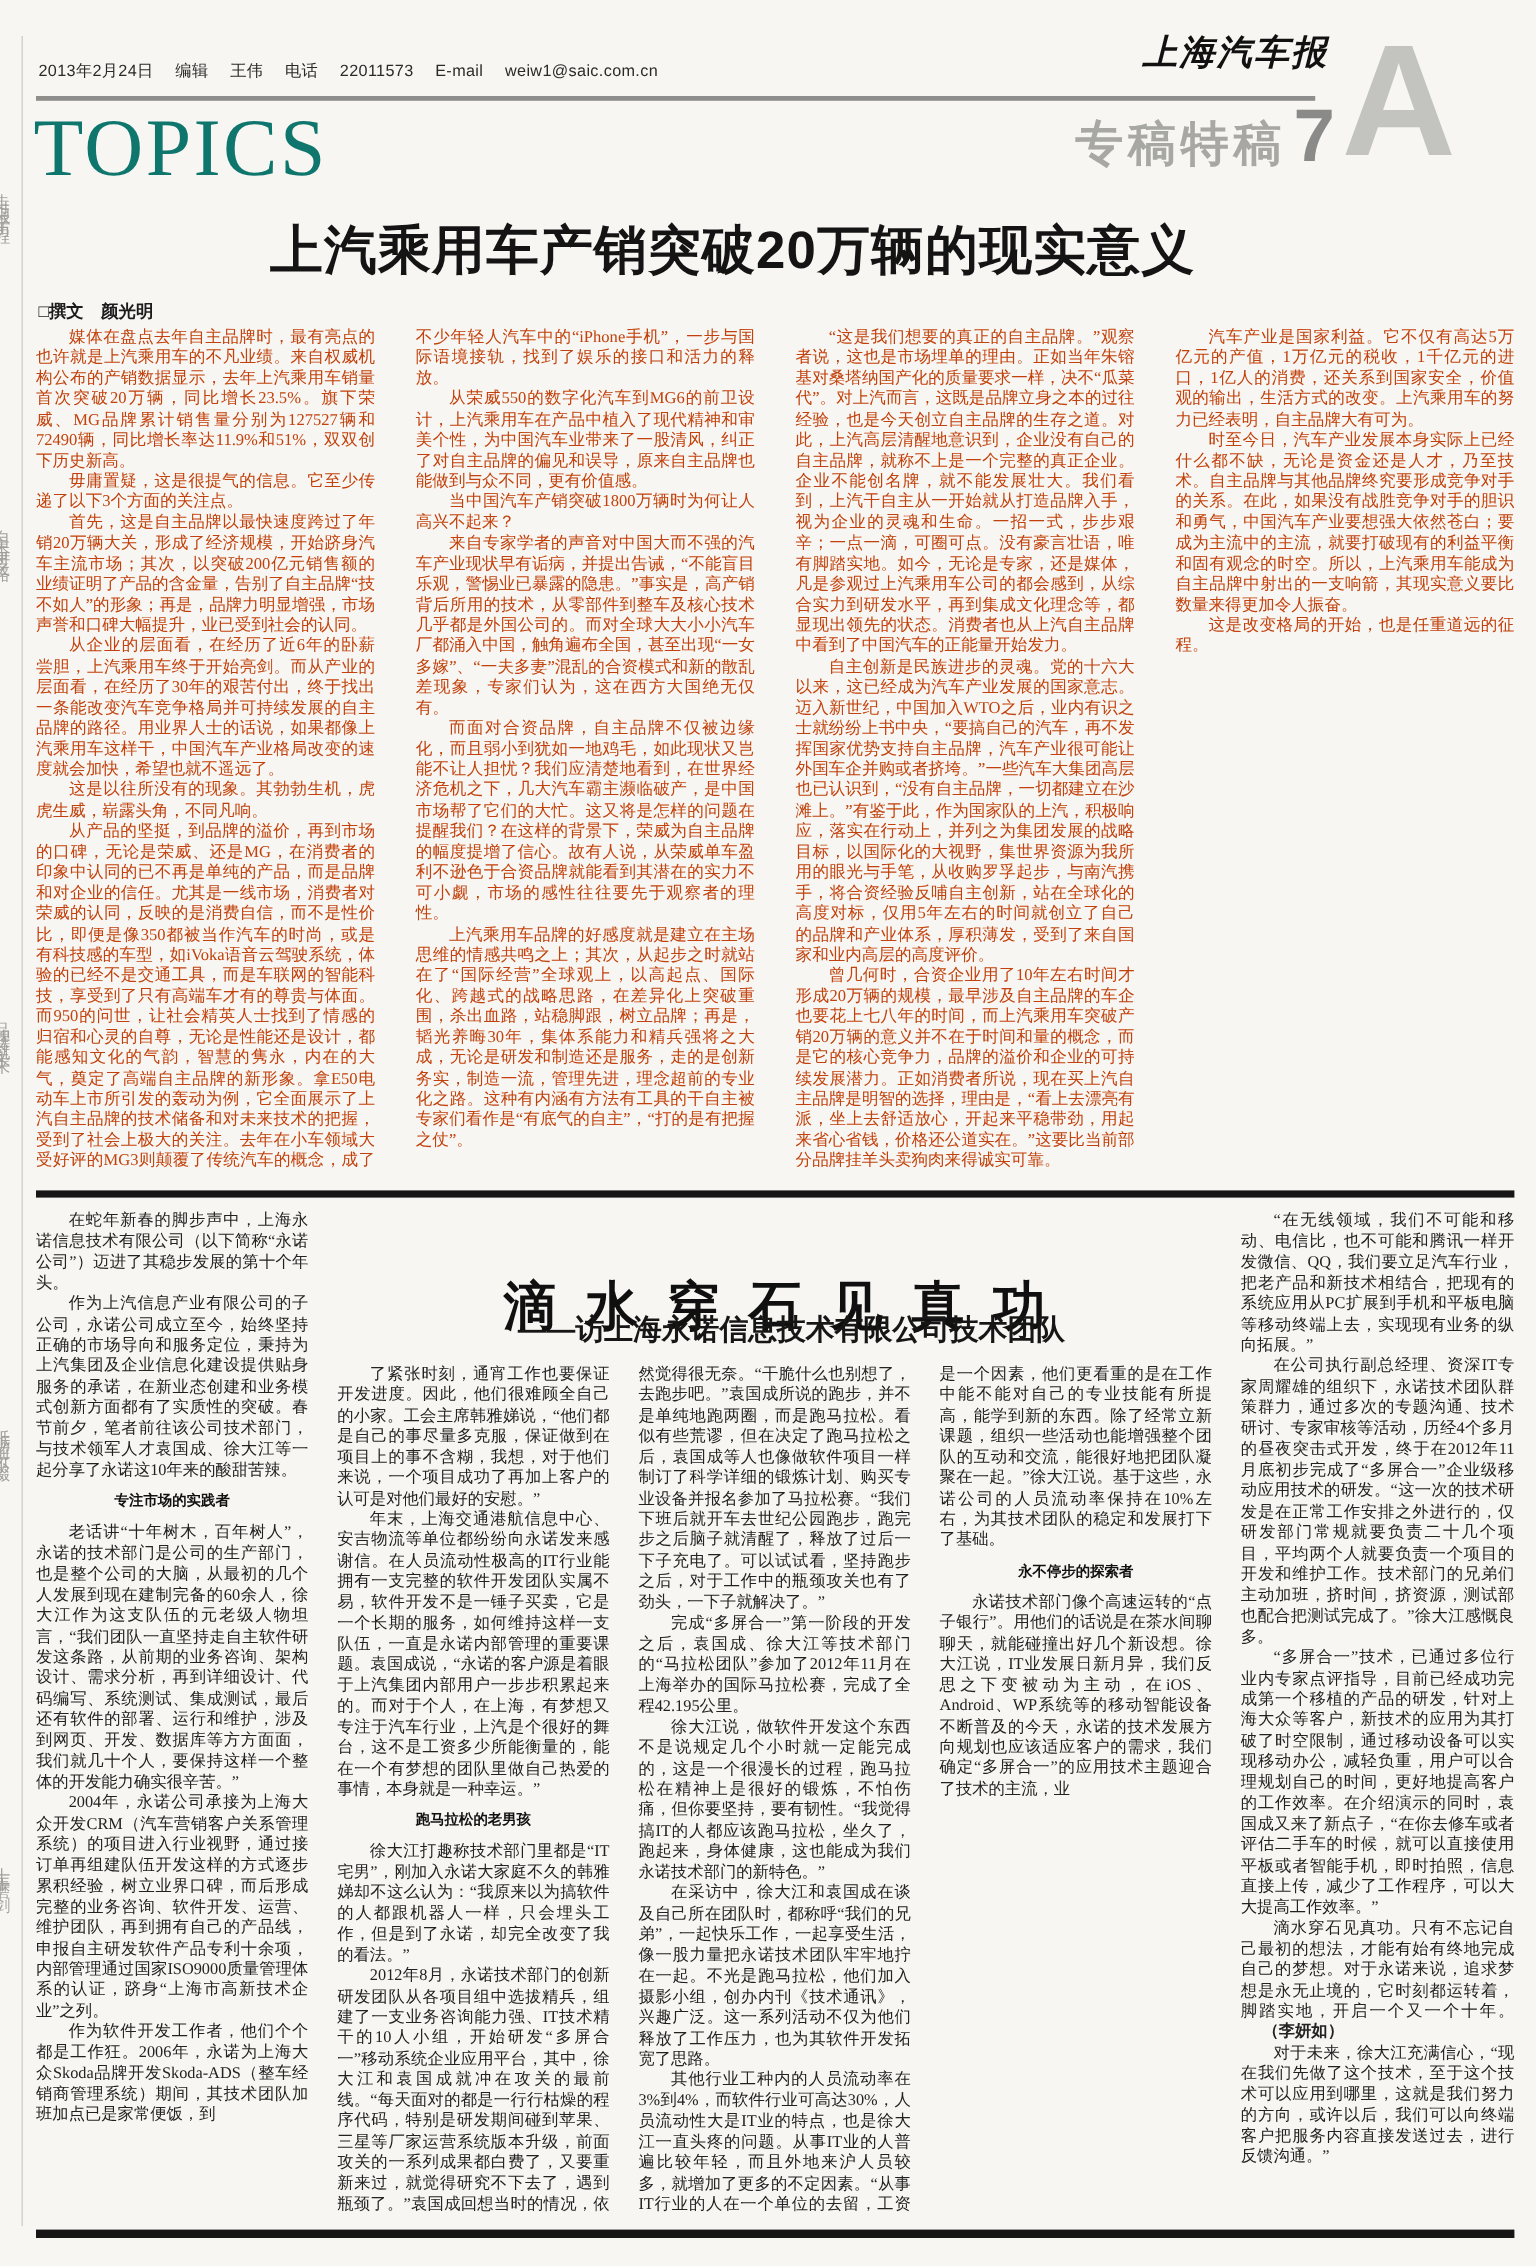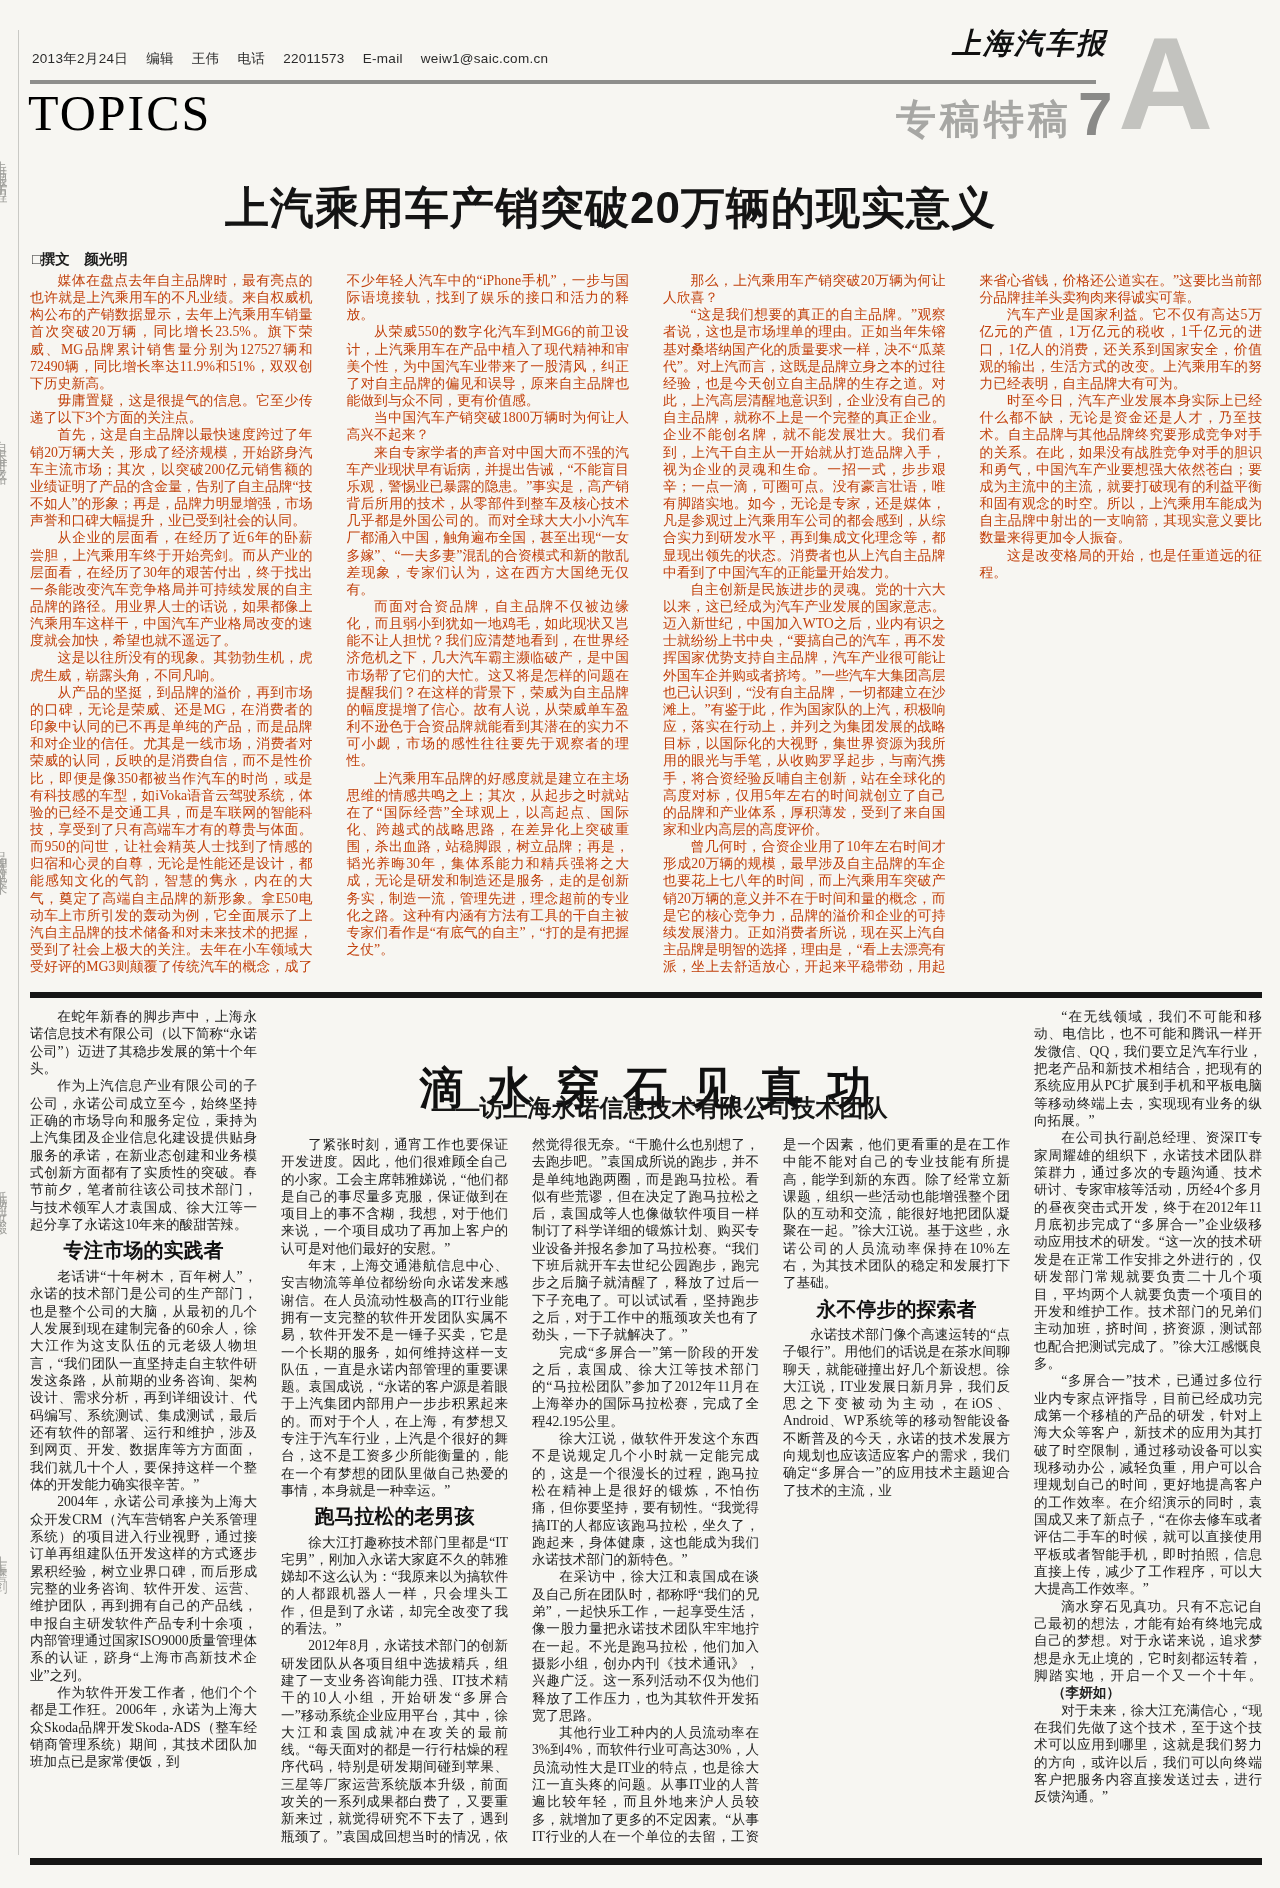--- a/index.html
+++ b/index.html
@@ -7,21 +7,21 @@
     width:1280px;height:1888px;position:relative;overflow:hidden;
     background:#f7f6f2;color:#1c1c1c;
     font-family:"Liberation Serif","DejaVu Serif",serif;
     -webkit-font-smoothing:antialiased;
   }
   
   .dateline{position:absolute;left:32px;top:50px;font-size:13.5px;color:#2a2a2a;
     font-family:"Liberation Sans",sans-serif;letter-spacing:.3px;}
   .dateline span{margin-right:14px;}
   .mast-rule{position:absolute;left:30px;top:80px;width:1066px;height:4px;background:#8e8e8c;}
-  .topics{position:absolute;left:28px;top:84px;font-size:50px;color:#000000;
+  .topics{position:absolute;left:28px;top:84px;font-size:68px;color:#0f766e;
     font-family:"Liberation Serif",serif;font-weight:400;letter-spacing:2px;}
   .papername{position:absolute;left:952px;top:24px;width:150px;text-align:center;
     font-size:29px;font-weight:700;font-style:italic;color:#111;
     font-family:"Liberation Serif",serif;letter-spacing:2px;white-space:nowrap;}
   .sec-cn{position:absolute;left:896px;top:92px;font-size:40px;font-weight:700;
     color:#a7a7a4;font-family:"Liberation Sans",sans-serif;letter-spacing:4px;}
   .pageno-7{position:absolute;left:1078px;top:78px;font-size:62px;color:#8a8a88;
     font-family:"Liberation Sans",sans-serif;font-weight:700;}
   .pageno-A{position:absolute;left:1118px;top:18px;font-size:132px;line-height:1;
     color:#c3c3bf;font-family:"Liberation Sans",sans-serif;font-weight:700;}
@@ -51,21 +51,21 @@
     font-family:"Liberation Sans",sans-serif;font-weight:700;font-size:24px;color:#161616;
     white-space:nowrap;}
   .a2-col1{position:absolute;left:30px;top:1008px;width:227px;height:848px;overflow:hidden;
     font-size:13.6px;line-height:17.35px;text-align:justify;color:#222;}
   .a2-mid{position:absolute;left:281px;top:1136px;width:729px;height:718px;
     column-count:3;column-gap:24px;column-fill:auto;overflow:hidden;
     font-size:13.6px;line-height:17.3px;text-align:justify;color:#222;}
   .a2-col5{position:absolute;left:1034px;top:1008px;width:228px;height:848px;overflow:hidden;
     font-size:13.6px;line-height:17.35px;text-align:justify;color:#222;}
   .colhead{margin:9px 0 8px;text-align:center;text-indent:0;
-    font-family:"Liberation Sans",sans-serif;font-weight:700;font-size:20px;color:#111;}
+    font-family:"Liberation Sans",sans-serif;font-weight:700;font-size:12px;color:#111;}
   .author{padding-left:18px;font-weight:700;}
 </style>
 </head>
 <body>
 
 <div class="edge-strip">
     <div style="top: 150px;">走过艰辛历程</div>
     <div style="top: 430px;">自主奋进之路</div>
     <div style="top: 840px;">品牌铸就未来</div>
     <div style="top: 1180px;">砥砺前行不辍</div>
@@ -96,21 +96,20 @@
     <p class="para">毋庸置疑，这是很提气的信息。它至少传递了以下3个方面的关注点。</p>
     <p class="para">首先，这是自主品牌以最快速度跨过了年销20万辆大关，形成了经济规模，开始跻身汽车主流市场；其次，以突破200亿元销售额的业绩证明了产品的含金量，告别了自主品牌“技不如人”的形象；再是，品牌力明显增强，市场声誉和口碑大幅提升，业已受到社会的认同。</p>
     <p class="para">从企业的层面看，在经历了近6年的卧薪尝胆，上汽乘用车终于开始亮剑。而从产业的层面看，在经历了30年的艰苦付出，终于找出一条能改变汽车竞争格局并可持续发展的自主品牌的路径。用业界人士的话说，如果都像上汽乘用车这样干，中国汽车产业格局改变的速度就会加快，希望也就不遥远了。</p>
     <p class="para">这是以往所没有的现象。其勃勃生机，虎虎生威，崭露头角，不同凡响。</p>
     <p class="para">从产品的坚挺，到品牌的溢价，再到市场的口碑，无论是荣威、还是MG，在消费者的印象中认同的已不再是单纯的产品，而是品牌和对企业的信任。尤其是一线市场，消费者对荣威的认同，反映的是消费自信，而不是性价比，即便是像350都被当作汽车的时尚，或是有科技感的车型，如iVoka语音云驾驶系统，体验的已经不是交通工具，而是车联网的智能科技，享受到了只有高端车才有的尊贵与体面。而950的问世，让社会精英人士找到了情感的归宿和心灵的自尊，无论是性能还是设计，都能感知文化的气韵，智慧的隽永，内在的大气，奠定了高端自主品牌的新形象。拿E50电动车上市所引发的轰动为例，它全面展示了上汽自主品牌的技术储备和对未来技术的把握，受到了社会上极大的关注。去年在小车领域大受好评的MG3则颠覆了传统汽车的概念，成了不少年轻人汽车中的“iPhone手机”，一步与国际语境接轨，找到了娱乐的接口和活力的释放。</p>
     <p class="para">从荣威550的数字化汽车到MG6的前卫设计，上汽乘用车在产品中植入了现代精神和审美个性，为中国汽车业带来了一股清风，纠正了对自主品牌的偏见和误导，原来自主品牌也能做到与众不同，更有价值感。</p>
     <p class="para">当中国汽车产销突破1800万辆时为何让人高兴不起来？</p>
     <p class="para">来自专家学者的声音对中国大而不强的汽车产业现状早有诟病，并提出告诫，“不能盲目乐观，警惕业已暴露的隐患。”事实是，高产销背后所用的技术，从零部件到整车及核心技术几乎都是外国公司的。而对全球大大小小汽车厂都涌入中国，触角遍布全国，甚至出现“一女多嫁”、“一夫多妻”混乱的合资模式和新的散乱差现象，专家们认为，这在西方大国绝无仅有。</p>
     <p class="para">而面对合资品牌，自主品牌不仅被边缘化，而且弱小到犹如一地鸡毛，如此现状又岂能不让人担忧？我们应清楚地看到，在世界经济危机之下，几大汽车霸主濒临破产，是中国市场帮了它们的大忙。这又将是怎样的问题在提醒我们？在这样的背景下，荣威为自主品牌的幅度提增了信心。故有人说，从荣威单车盈利不逊色于合资品牌就能看到其潜在的实力不可小觑，市场的感性往往要先于观察者的理性。</p>
     <p class="para">上汽乘用车品牌的好感度就是建立在主场思维的情感共鸣之上；其次，从起步之时就站在了“国际经营”全球观上，以高起点、国际化、跨越式的战略思路，在差异化上突破重围，杀出血路，站稳脚跟，树立品牌；再是，韬光养晦30年，集体系能力和精兵强将之大成，无论是研发和制造还是服务，走的是创新务实，制造一流，管理先进，理念超前的专业化之路。这种有内涵有方法有工具的干自主被专家们看作是“有底气的自主”，“打的是有把握之仗”。</p>
-    <p class="para">那么，上汽乘用车产销突破20万辆为何让人欣喜？</p>
     <p class="para">“这是我们想要的真正的自主品牌。”观察者说，这也是市场埋单的理由。正如当年朱镕基对桑塔纳国产化的质量要求一样，决不“瓜菜代”。对上汽而言，这既是品牌立身之本的过往经验，也是今天创立自主品牌的生存之道。对此，上汽高层清醒地意识到，企业没有自己的自主品牌，就称不上是一个完整的真正企业。企业不能创名牌，就不能发展壮大。我们看到，上汽干自主从一开始就从打造品牌入手，视为企业的灵魂和生命。一招一式，步步艰辛；一点一滴，可圈可点。没有豪言壮语，唯有脚踏实地。如今，无论是专家，还是媒体，凡是参观过上汽乘用车公司的都会感到，从综合实力到研发水平，再到集成文化理念等，都显现出领先的状态。消费者也从上汽自主品牌中看到了中国汽车的正能量开始发力。</p>
     <p class="para">自主创新是民族进步的灵魂。党的十六大以来，这已经成为汽车产业发展的国家意志。迈入新世纪，中国加入WTO之后，业内有识之士就纷纷上书中央，“要搞自己的汽车，再不发挥国家优势支持自主品牌，汽车产业很可能让外国车企并购或者挤垮。”一些汽车大集团高层也已认识到，“没有自主品牌，一切都建立在沙滩上。”有鉴于此，作为国家队的上汽，积极响应，落实在行动上，并列之为集团发展的战略目标，以国际化的大视野，集世界资源为我所用的眼光与手笔，从收购罗孚起步，与南汽携手，将合资经验反哺自主创新，站在全球化的高度对标，仅用5年左右的时间就创立了自己的品牌和产业体系，厚积薄发，受到了来自国家和业内高层的高度评价。</p>
     <p class="para">曾几何时，合资企业用了10年左右时间才形成20万辆的规模，最早涉及自主品牌的车企也要花上七八年的时间，而上汽乘用车突破产销20万辆的意义并不在于时间和量的概念，而是它的核心竞争力，品牌的溢价和企业的可持续发展潜力。正如消费者所说，现在买上汽自主品牌是明智的选择，理由是，“看上去漂亮有派，坐上去舒适放心，开起来平稳带劲，用起来省心省钱，价格还公道实在。”这要比当前部分品牌挂羊头卖狗肉来得诚实可靠。</p>
     <p class="para">汽车产业是国家利益。它不仅有高达5万亿元的产值，1万亿元的税收，1千亿元的进口，1亿人的消费，还关系到国家安全，价值观的输出，生活方式的改变。上汽乘用车的努力已经表明，自主品牌大有可为。</p>
     <p class="para">时至今日，汽车产业发展本身实际上已经什么都不缺，无论是资金还是人才，乃至技术。自主品牌与其他品牌终究要形成竞争对手的关系。在此，如果没有战胜竞争对手的胆识和勇气，中国汽车产业要想强大依然苍白；要成为主流中的主流，就要打破现有的利益平衡和固有观念的时空。所以，上汽乘用车能成为自主品牌中射出的一支响箭，其现实意义要比数量来得更加令人振奋。</p>
     <p class="para">这是改变格局的开始，也是任重道远的征程。</p>
   </div>
 
 <div class="bar-mid"></div>
 

